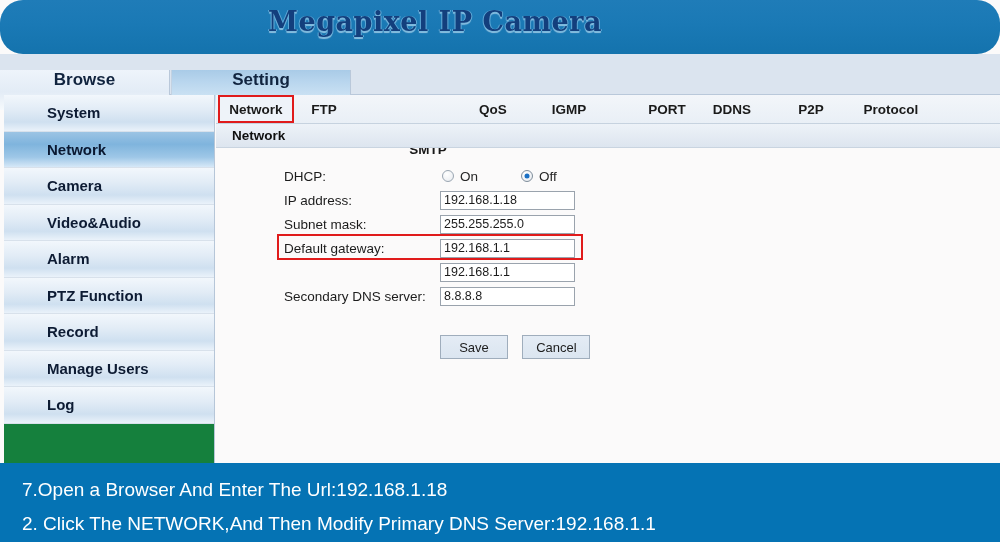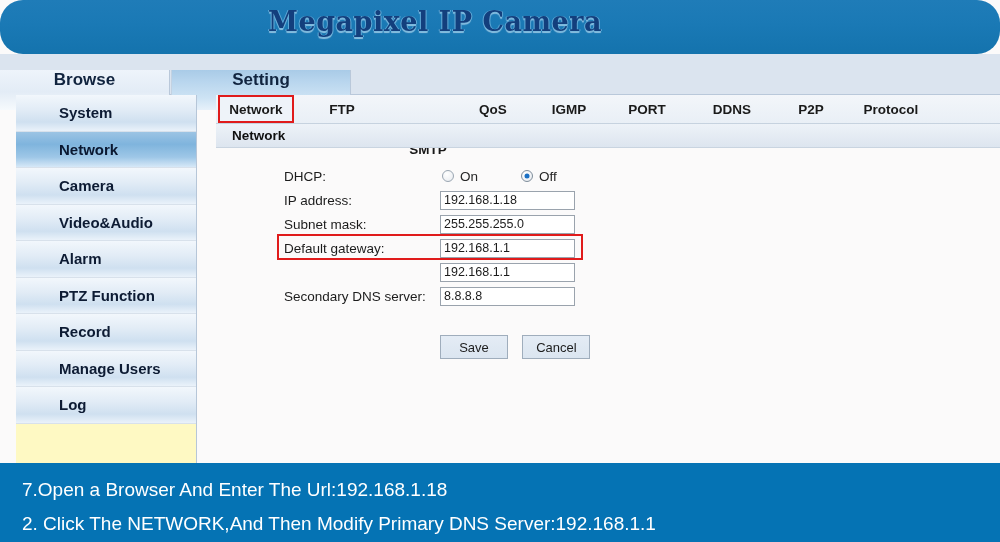--- a/index.html
+++ b/index.html
@@ -63,23 +63,23 @@
     background: linear-gradient(180deg,#eef4fb 0%, #e3ecf6 55%, #f6fafd 100%);
   }
   #tab-setting {
     left: 171px; width: 180px;
     background: linear-gradient(180deg,#a9cbe7 0%, #b9d6ee 30%, #cde3f4 70%, #e7f1fa 100%);
     border-left: 1px solid #c3d2e2;
   }
 
   
   #sidebar {
-    position: absolute; left: 16px; top: 95px;
-    width: 181px; height: 368px;
-    background: #fef9c3;
+    position: absolute; left: 4px; top: 95px;
+    width: 211px; height: 368px;
+    background: #15803d;
     border-right: 1px solid #b6c6d8;
     overflow: hidden;
   }
   .side-item {
     position: relative;
     height: 36.5px;
     display: flex; align-items: center;
     padding-left: 43px;
     font-size: 15px; font-weight: bold;
     color: #0d1b33;
@@ -279,33 +279,33 @@
       <span>Log</span>
     </div>
   </div>
 
   <div id="main">
 
     <div id="tabstrip">
       <div class="ntab active" style="left:2px;  width:76px;">
           <span>Network</span>
         </div>
-      <div class="ntab" style="left:98px; width:56px;">
+      <div class="ntab" style="left:80px; width:56px;">
           <span>FTP</span>
         </div>
       <div class="ntab" style="left:180px;width:64px;margin-top:40px;">
           <span>SMTP</span>
         </div>
       <div class="ntab" style="left:248px;width:58px;">
           <span>QoS</span>
         </div>
       <div class="ntab" style="left:321px;width:64px;">
           <span>IGMP</span>
         </div>
-      <div class="ntab" style="left:400px;width:62px;">
+      <div class="ntab" style="left:420px;width:62px;">
           <span>PORT</span>
         </div>
       <div class="ntab" style="left:484px;width:64px;">
           <span>DDNS</span>
         </div>
       <div class="ntab" style="left:568px;width:54px;">
           <span>P2P</span>
         </div>
       <div class="ntab" style="left:638px;width:74px;">
           <span>Protocol</span>

